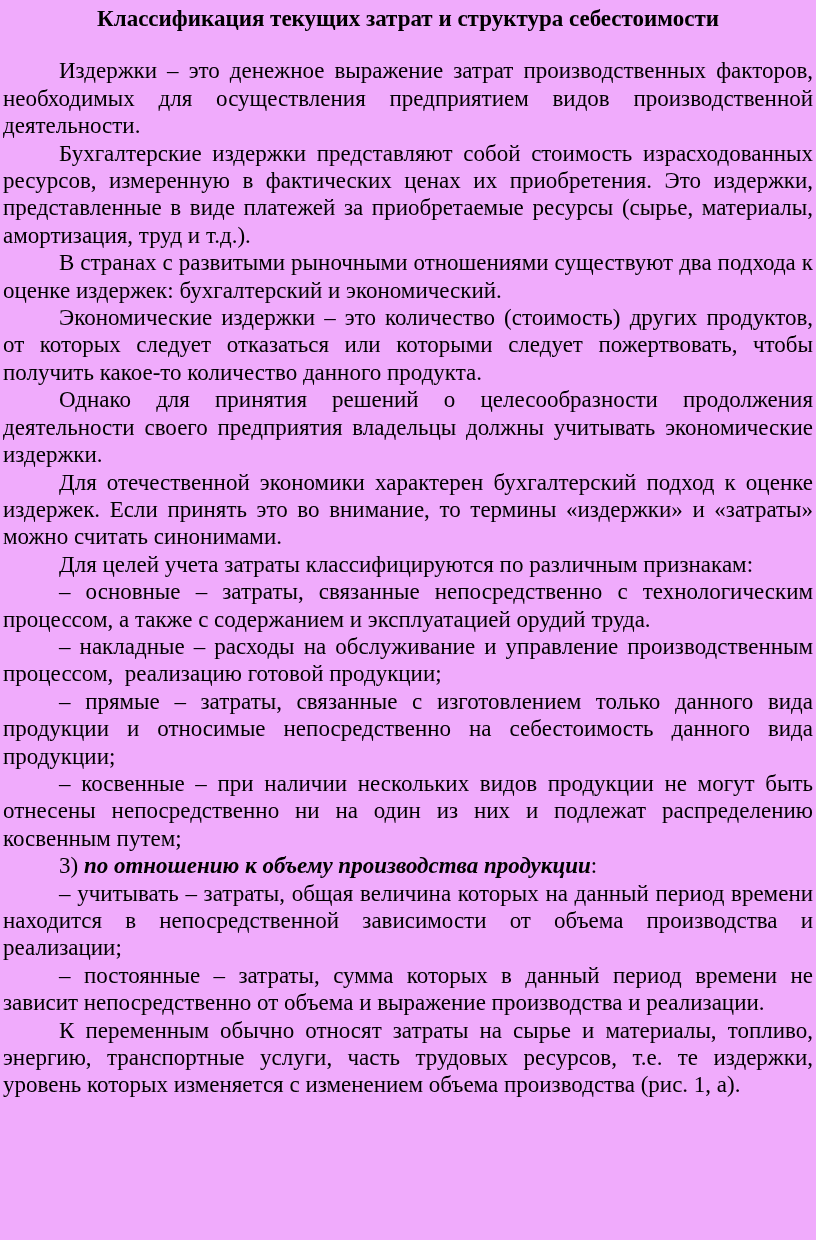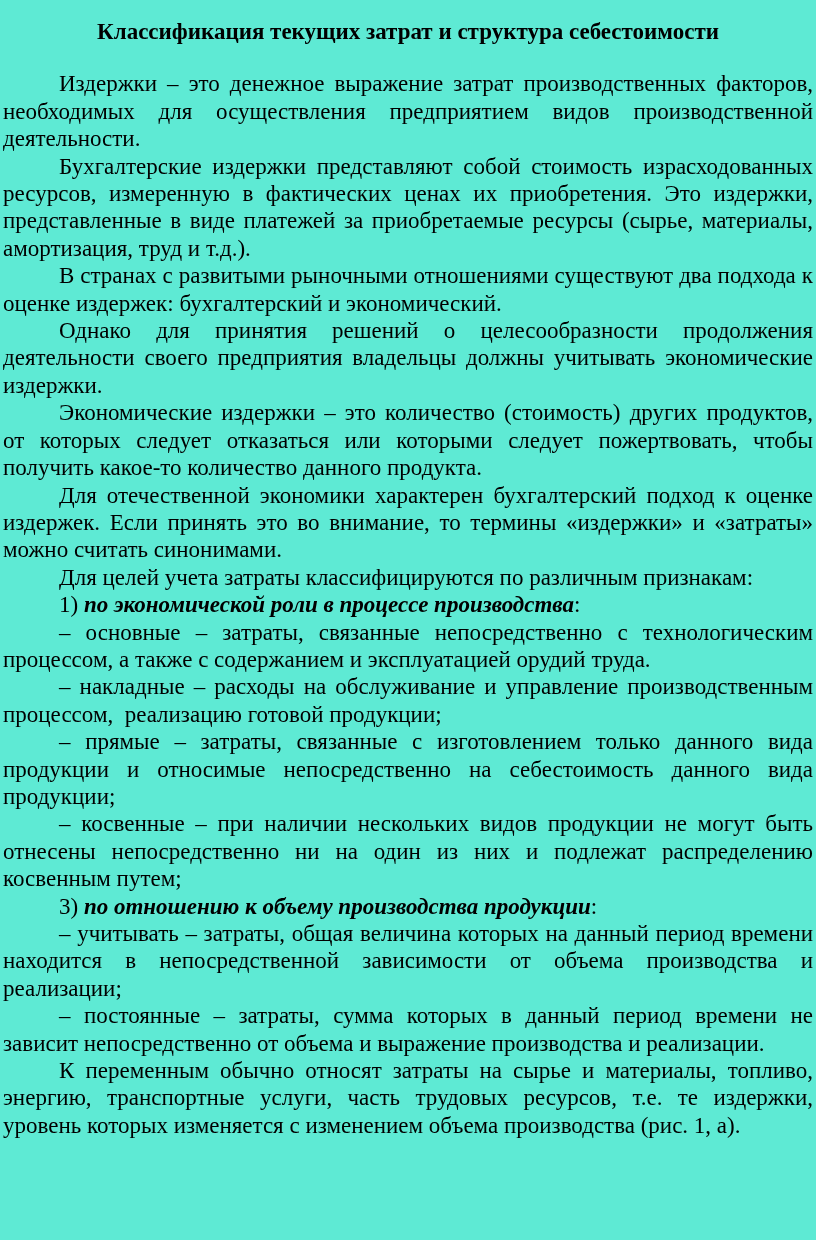--- a/index.html
+++ b/index.html
@@ -4,23 +4,23 @@
 <style>
   html, body {
     margin: 0;
     padding: 0;
     background: #ffffff;
   }
   .page {
     position: relative;
     width: 816px;
     height: 1240px;
-    background: #5eead4;
+    background: #f0abfc;
     box-sizing: border-box;
-    padding: 18px 3px 0 3px;
+    padding: 5px 3px 0 3px;
     font-family: "Liberation Serif", serif;
     font-size: 23px;
     line-height: 27.4px;
     color: #000000;
     overflow: hidden;
   }
   .doc-title {
     margin: 0 0 25px 0;
     text-align: center;
     font-weight: 700;
@@ -41,29 +41,28 @@
 <div class="page">
 
   <h1 class="doc-title">Классификация текущих затрат и структура себестоимости</h1>
 
   <p class="body-p"><span class="i">Издержки</span><span> – это денежное выражение затрат производственных факторов, необходимых для осуществления предприятием видов производственной деятельности.</span></p>
 
   <p class="body-p"><span class="i">Бухгалтерские издержки</span><span> представляют собой стоимость израсходованных ресурсов, измеренную в фактических ценах их приобретения. Это издержки, представленные в виде платежей за приобретаемые ресурсы (сырье, материалы, амортизация, труд и т.д.).</span></p>
 
   <p class="body-p"><span>В странах с развитыми рыночными отношениями существуют два подхода к оценке издержек: бухгалтерский и экономический.</span></p>
 
+  <p class="body-p"><span class="i">Экономические издержки</span><span> – это количество (стоимость) других продуктов, от которых следует отказаться или которыми следует пожертвовать, чтобы получить какое-то количество данного продукта.</span></p>
+
   <p class="body-p"><span>Однако для принятия решений о целесообразности продолжения деятельности своего предприятия владельцы должны учитывать экономические издержки.</span></p>
-
-  <p class="body-p"><span class="i">Экономические издержки</span><span> – это количество (стоимость) других продуктов, от которых следует отказаться или которыми следует пожертвовать, чтобы получить какое-то количество данного продукта.</span></p>
 
   <p class="body-p"><span>Для отечественной экономики характерен бухгалтерский подход к оценке издержек. Если принять это во внимание, то термины «издержки» и «затраты» можно считать синонимами.</span></p>
 
   <p class="body-p"><span>Для целей учета затраты классифицируются по различным признакам:</span></p>
 
-  <p class="body-p"><span>1) </span><span class="bi">по экономической роли в процессе производства</span><span>:</span></p>
 
   <p class="body-p"><span>– </span><span class="i">основные</span><span> – затраты, связанные непосредственно с технологическим процессом, а также с содержанием и эксплуатацией орудий труда.</span></p>
 
   <p class="body-p"><span>– </span><span class="i">накладные</span><span> – расходы на обслуживание и управление производственным процессом,&nbsp; реализацию готовой продукции;</span></p>
 
 
   <p class="body-p"><span>– </span><span class="i">прямые</span><span> – затраты, связанные с изготовлением только данного вида продукции и относимые непосредственно на себестоимость данного вида продукции;</span></p>
 
   <p class="body-p"><span>– </span><span class="i">косвенные</span><span> – при наличии нескольких видов продукции не могут быть отнесены непосредственно ни на один из них и подлежат распределению косвенным путем;</span></p>
 

